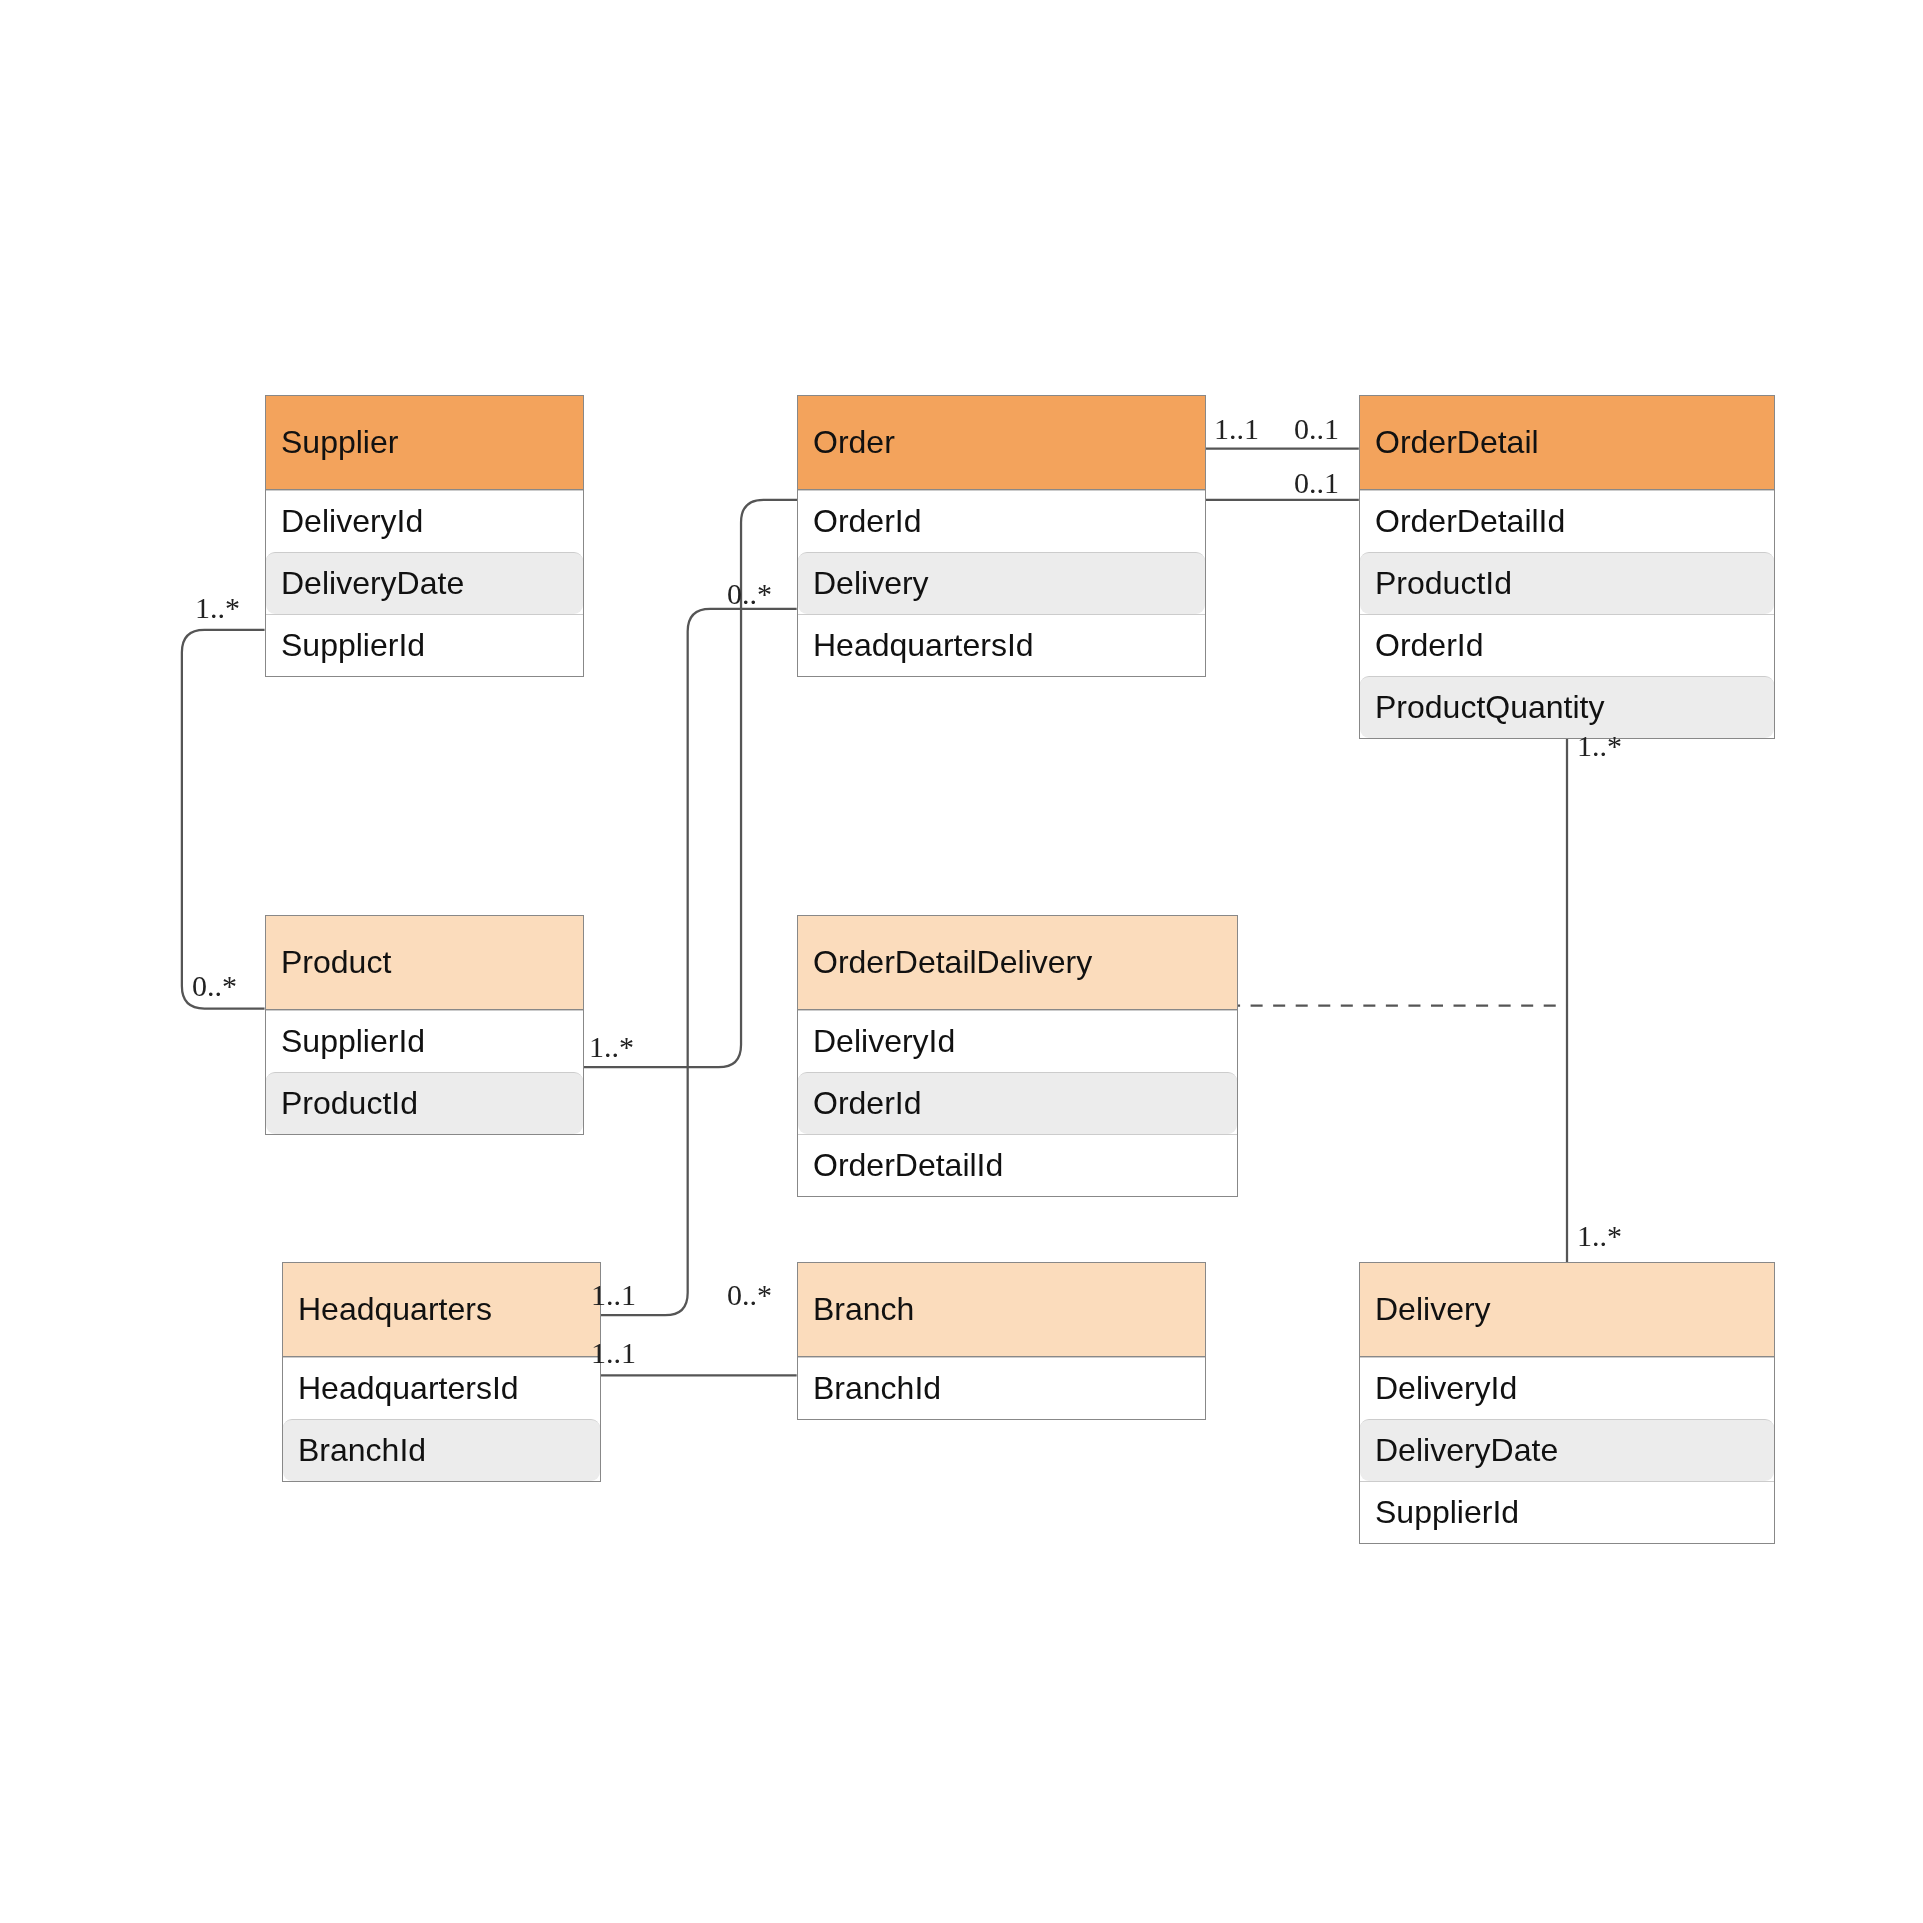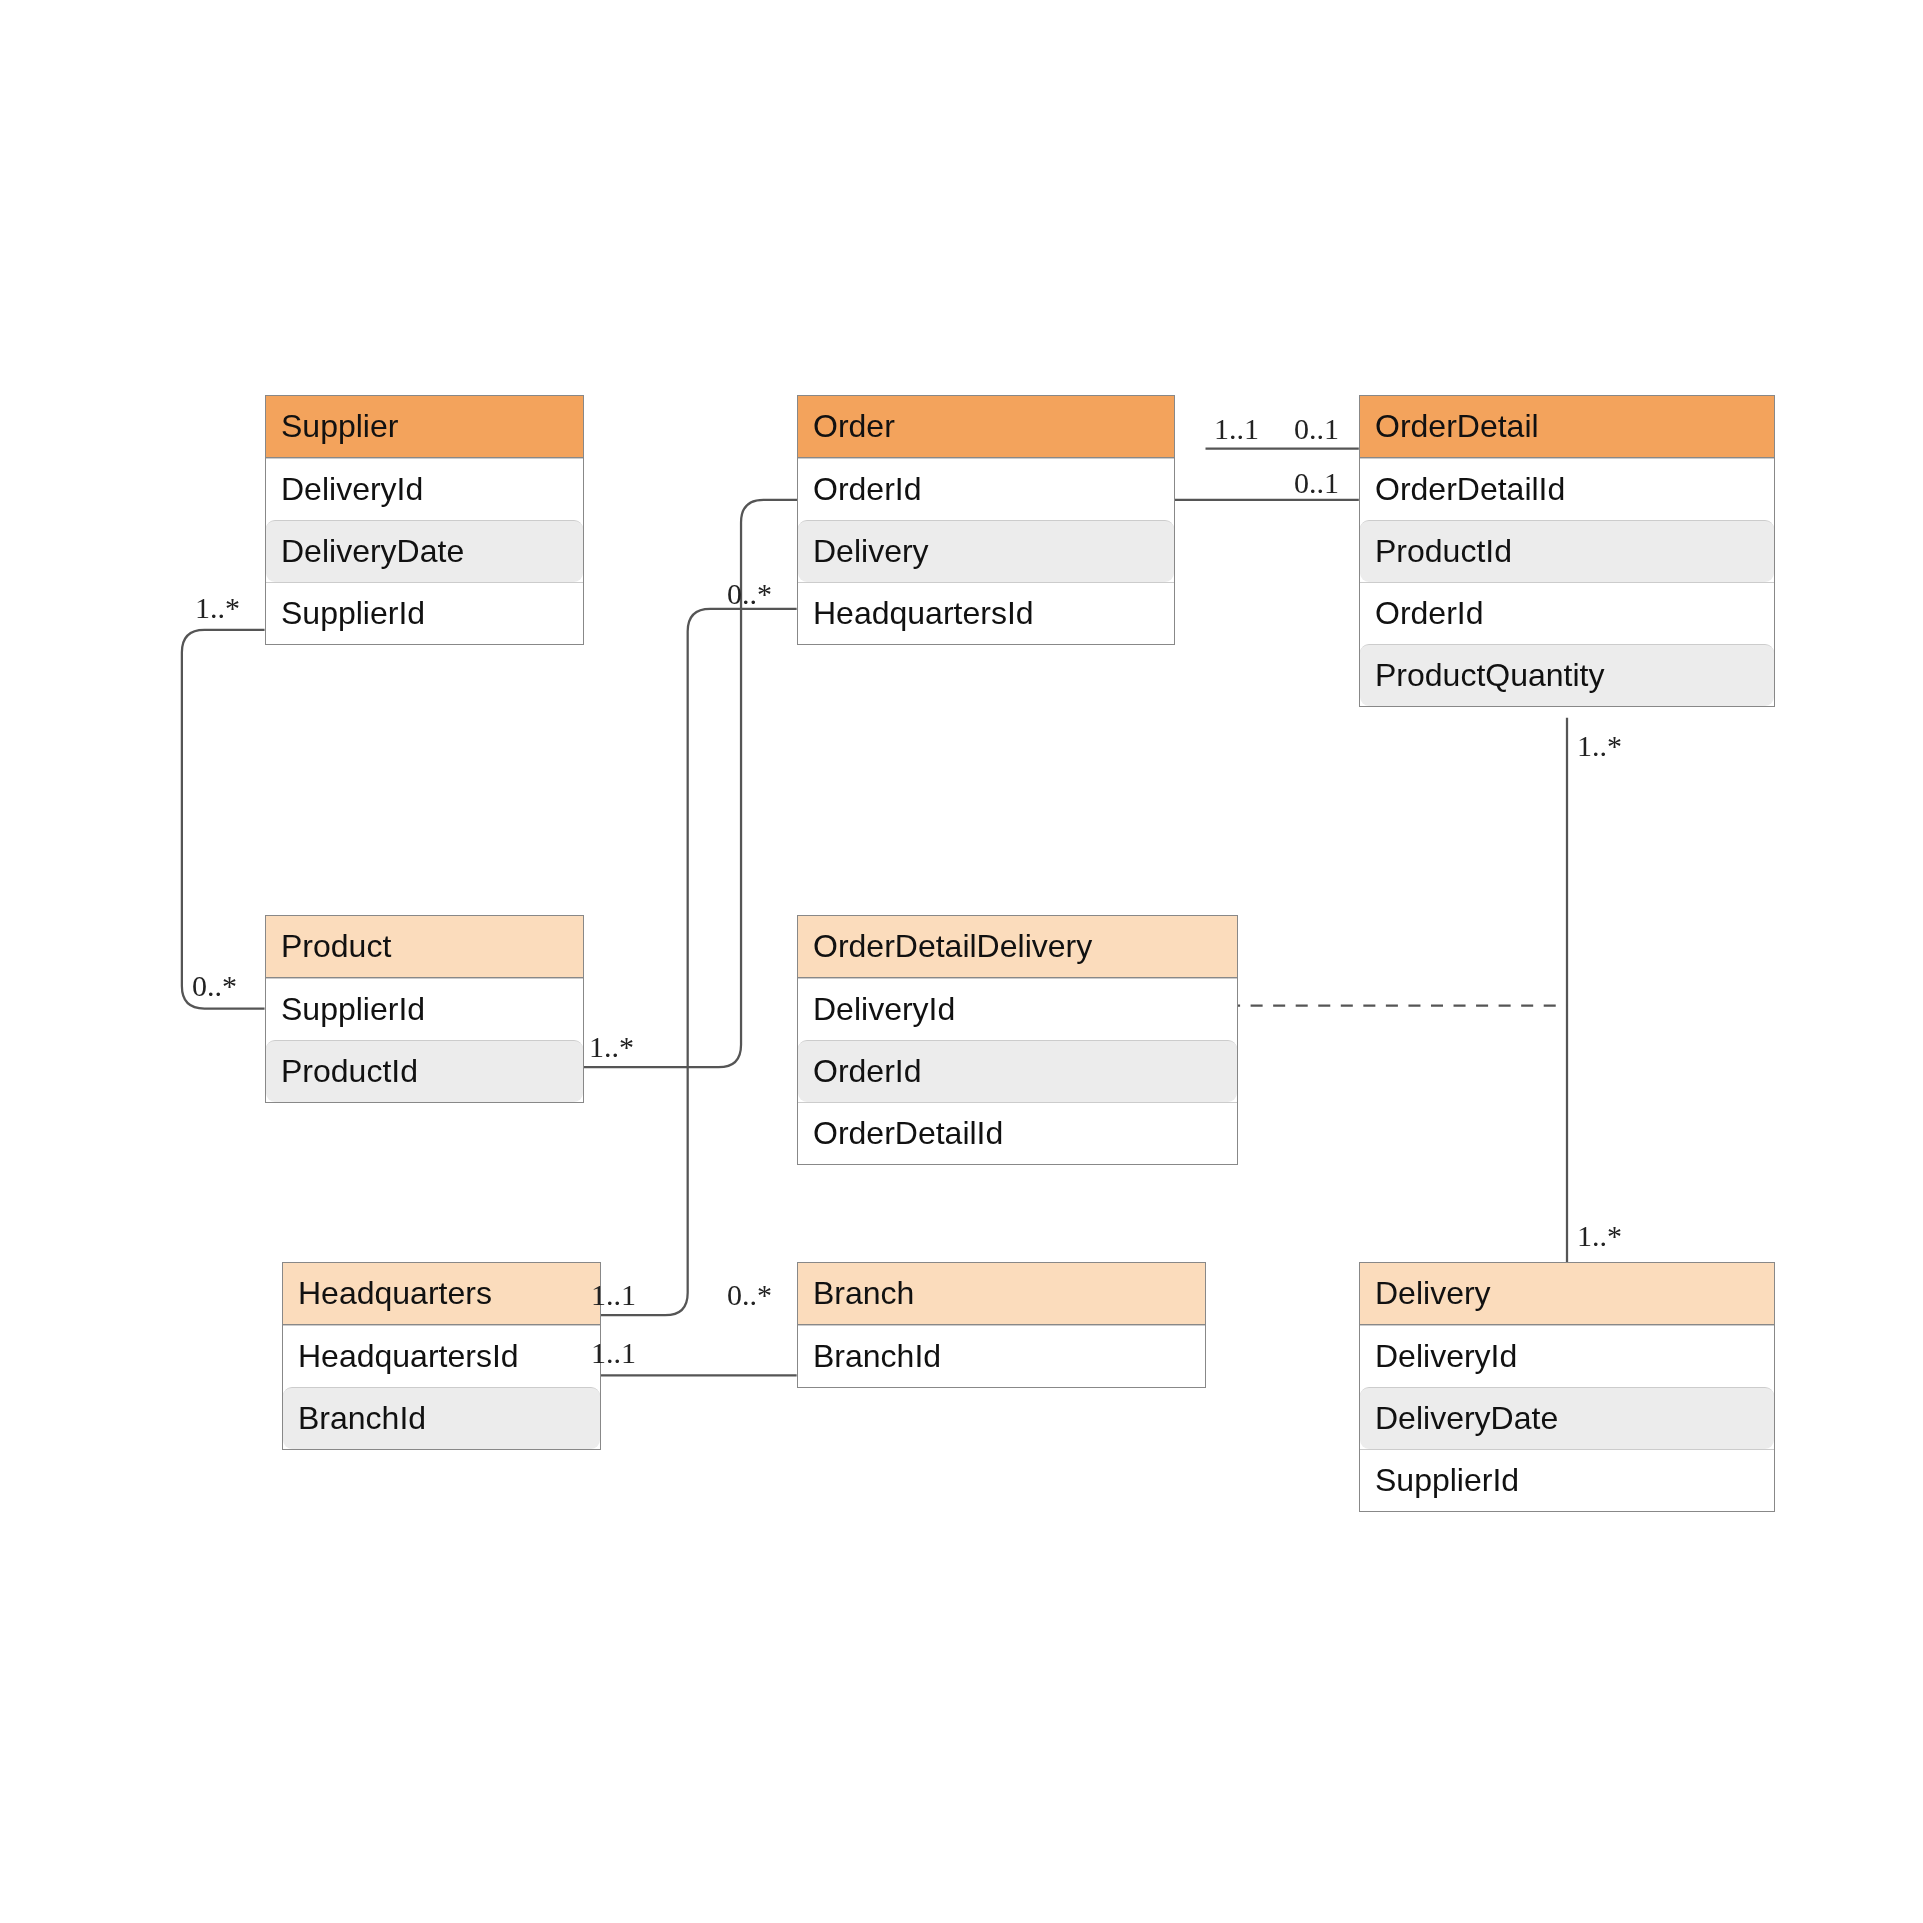--- a/index.html
+++ b/index.html
@@ -24,21 +24,21 @@
     height: 1924px;
     pointer-events: none;
   }
   .entity {
     position: absolute;
     box-sizing: border-box;
     border: 1.5px solid #888;
     background: #fff;
   }
   .entity .title {
-    padding: 12px 15px;
+    padding: 28px 15px;
     font-weight: 500;
     border-bottom: 1.5px solid #888;
   }
   .entity .title.dark  { background: #f3a35c; }
   .entity .title.light { background: #fbdcbc; }
   .entity .row {
     padding: 12px 15px;
     border-top: 0.8px solid #ccc;
   }
   .entity .row:nth-of-type(odd) { background: #ffffff; }
@@ -73,21 +73,21 @@
     <path d="M 1604 1338 L 2085 1338" fill="none" stroke="#555" stroke-width="3" stroke-dasharray="16 14"></path>
   </svg>
 
   <div class="entity" style="left:265px; top:395px; width:319px;">
     <div class="title dark">Supplier</div>
     <div class="row">DeliveryId</div>
     <div class="row alt">DeliveryDate</div>
     <div class="row">SupplierId</div>
   </div>
 
-  <div class="entity" style="left:797px; top:395px; width:378px;">
+  <div class="entity" style="left:797px; top:395px; width:409px;">
     <div class="title dark">Order</div>
     <div class="row">OrderId</div>
     <div class="row alt">Delivery</div>
     <div class="row">HeadquartersId</div>
   </div>
 
   <div class="entity" style="left:1359px; top:395px; width:416px;">
     <div class="title dark">OrderDetail</div>
     <div class="row">OrderDetailId</div>
     <div class="row alt">ProductId</div>

